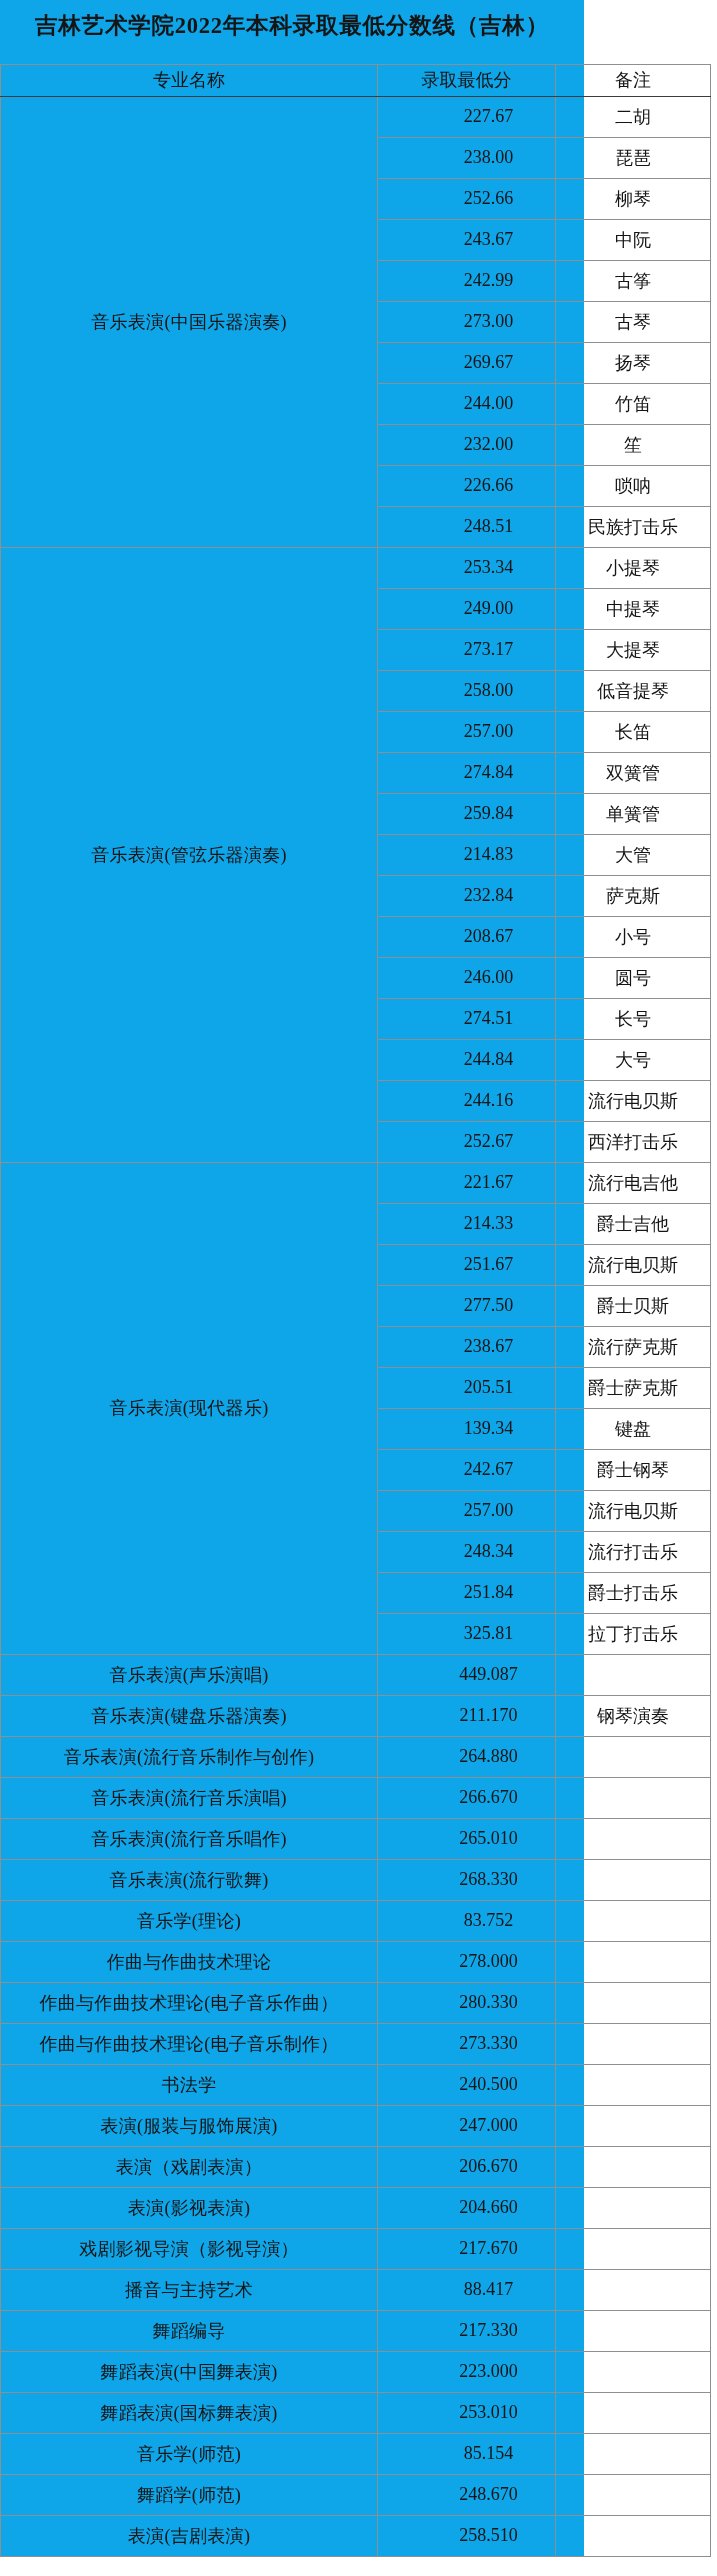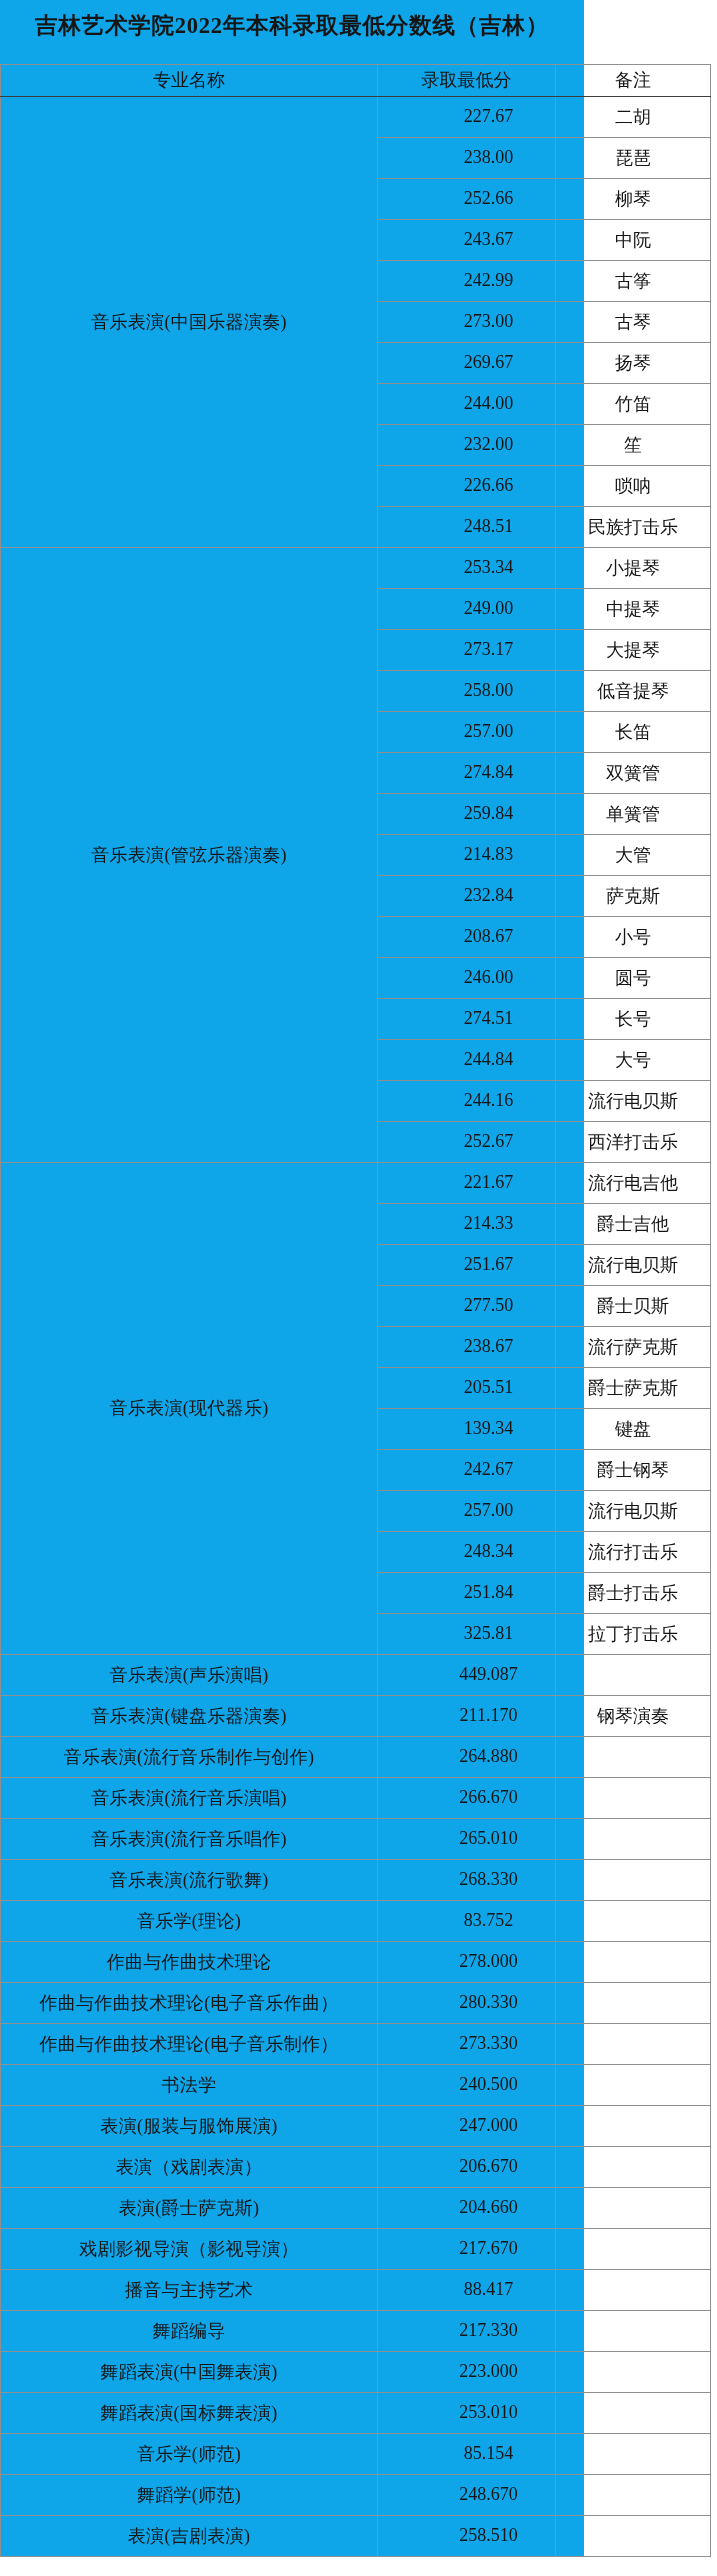--- a/index.html
+++ b/index.html
@@ -285,21 +285,21 @@
           <td class="major">表演(服装与服饰展演)</td>
           <td class="score">247.000</td>
           <td class="remark"></td>
         </tr>
         <tr class="group-start">
           <td class="major">表演（戏剧表演）</td>
           <td class="score">206.670</td>
           <td class="remark"></td>
         </tr>
         <tr class="group-start">
-          <td class="major">表演(爵士萨克斯)</td>
+          <td class="major">表演(影视表演)</td>
           <td class="score">204.660</td>
           <td class="remark"></td>
         </tr>
         <tr class="group-start">
           <td class="major">戏剧影视导演（影视导演）</td>
           <td class="score">217.670</td>
           <td class="remark"></td>
         </tr>
         <tr class="group-start">
           <td class="major">播音与主持艺术</td>

